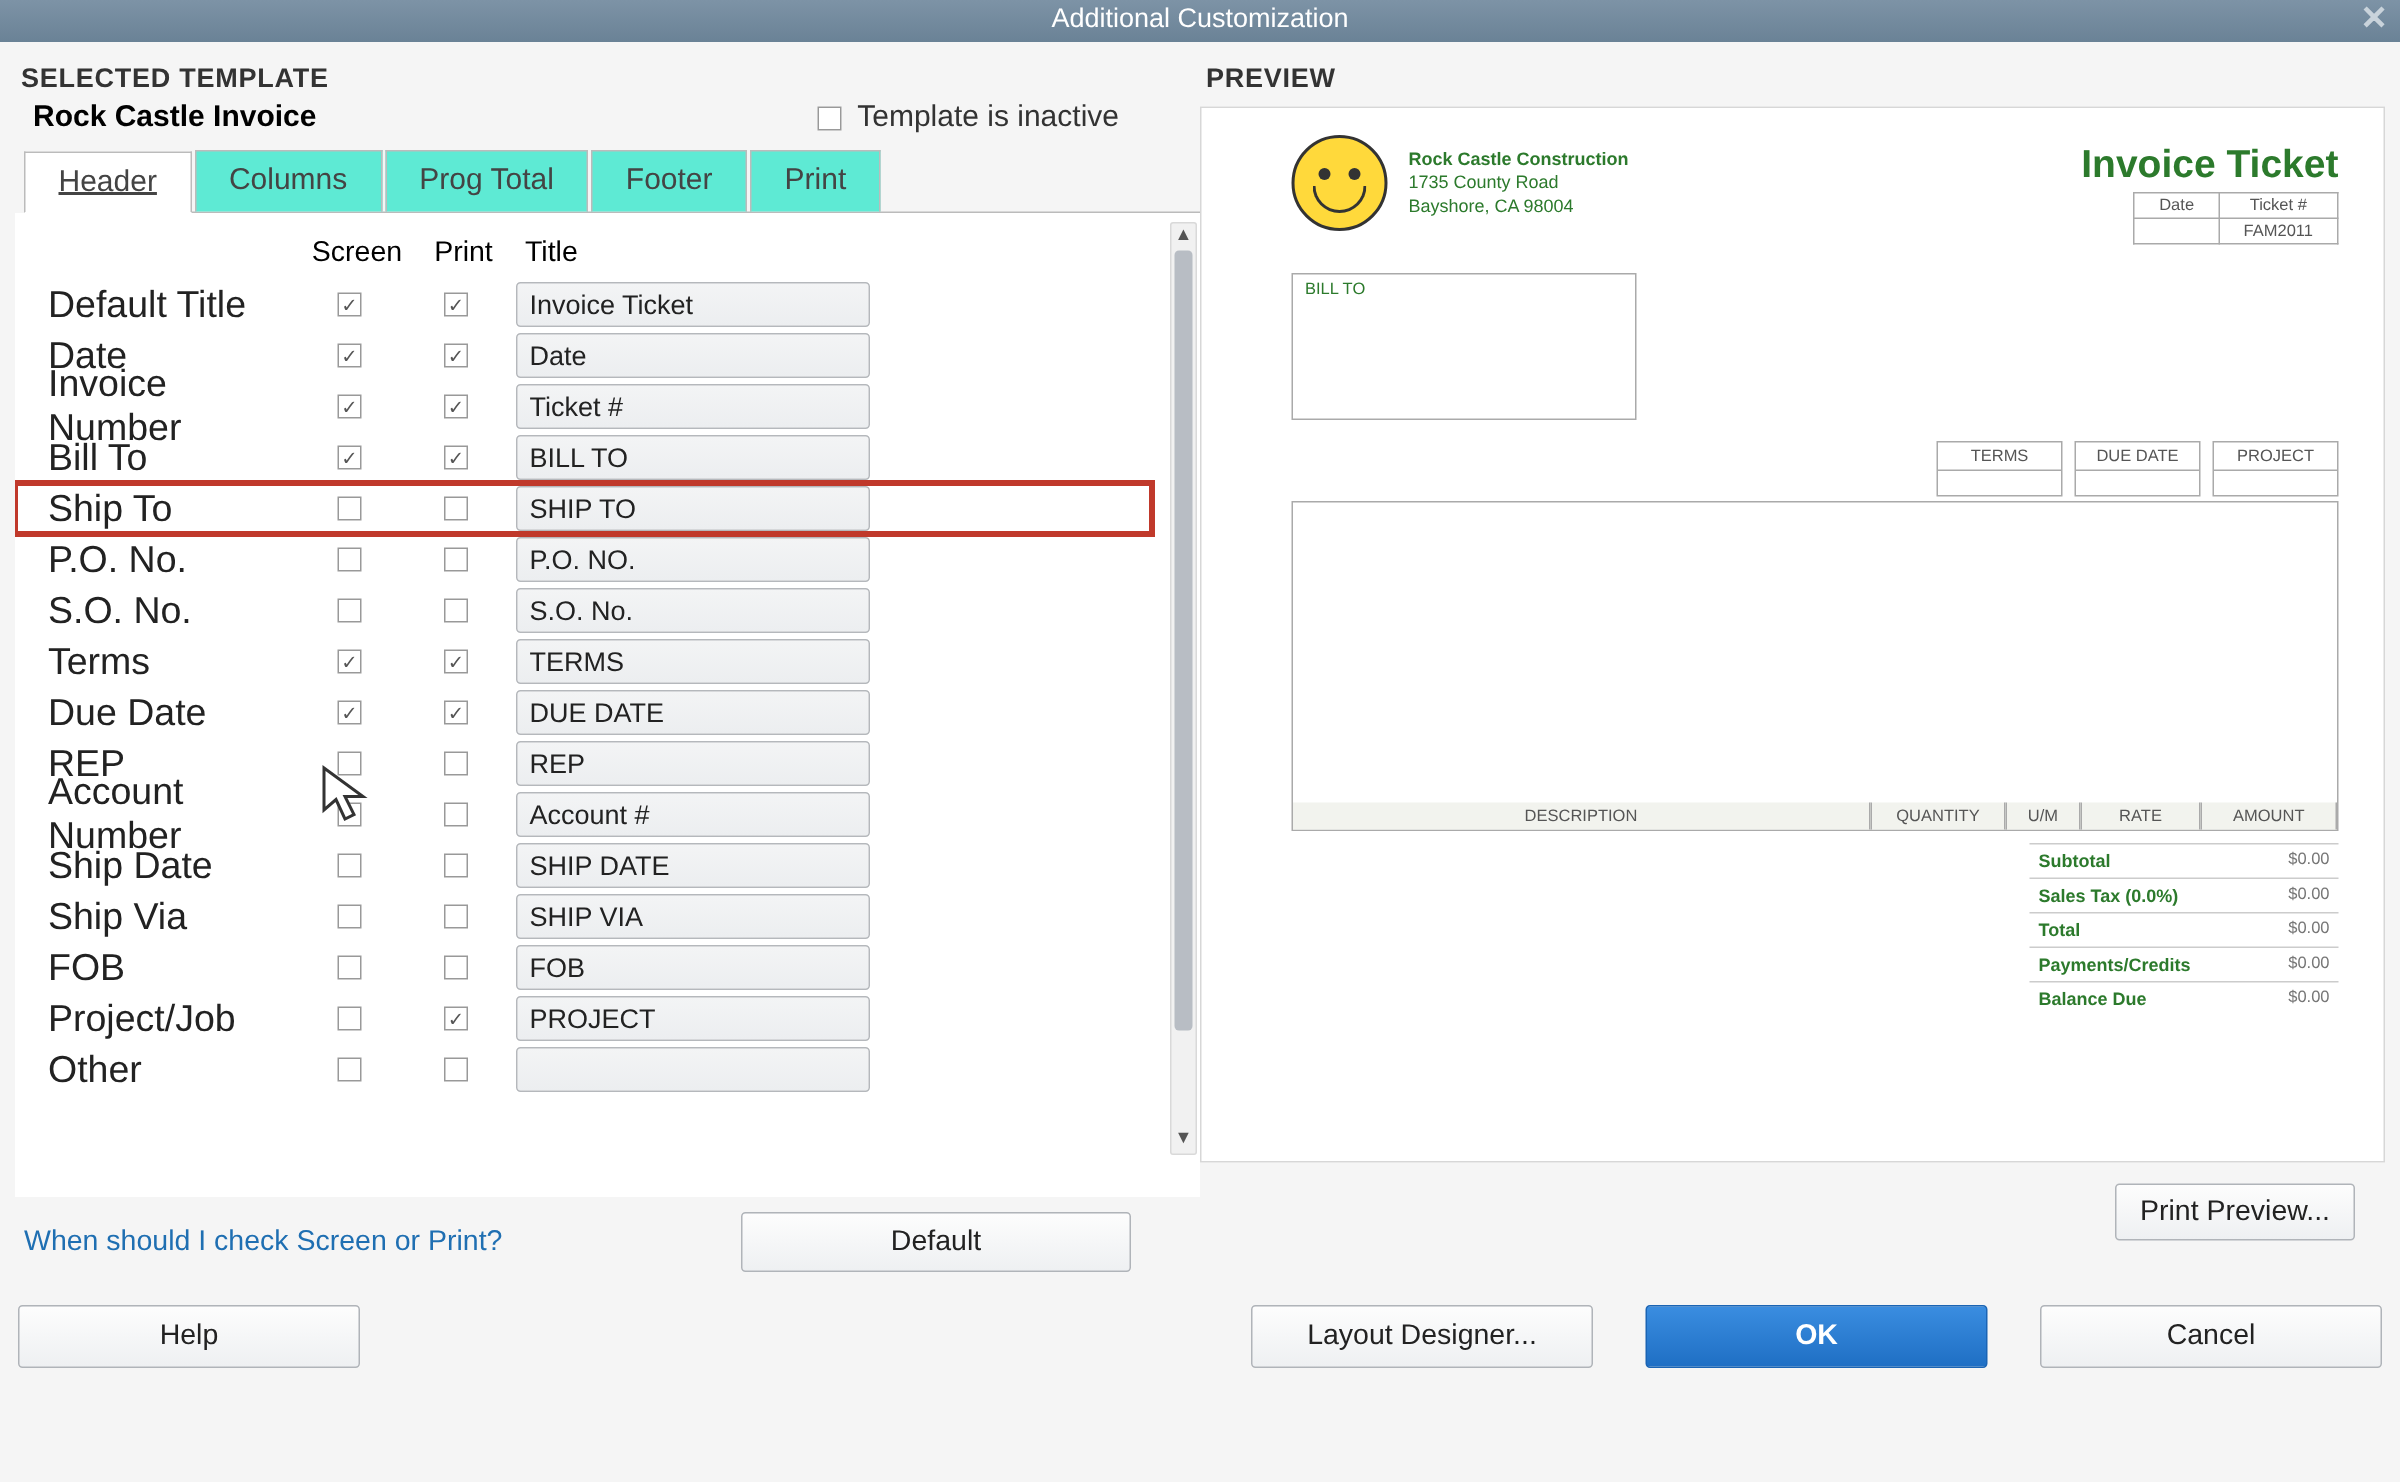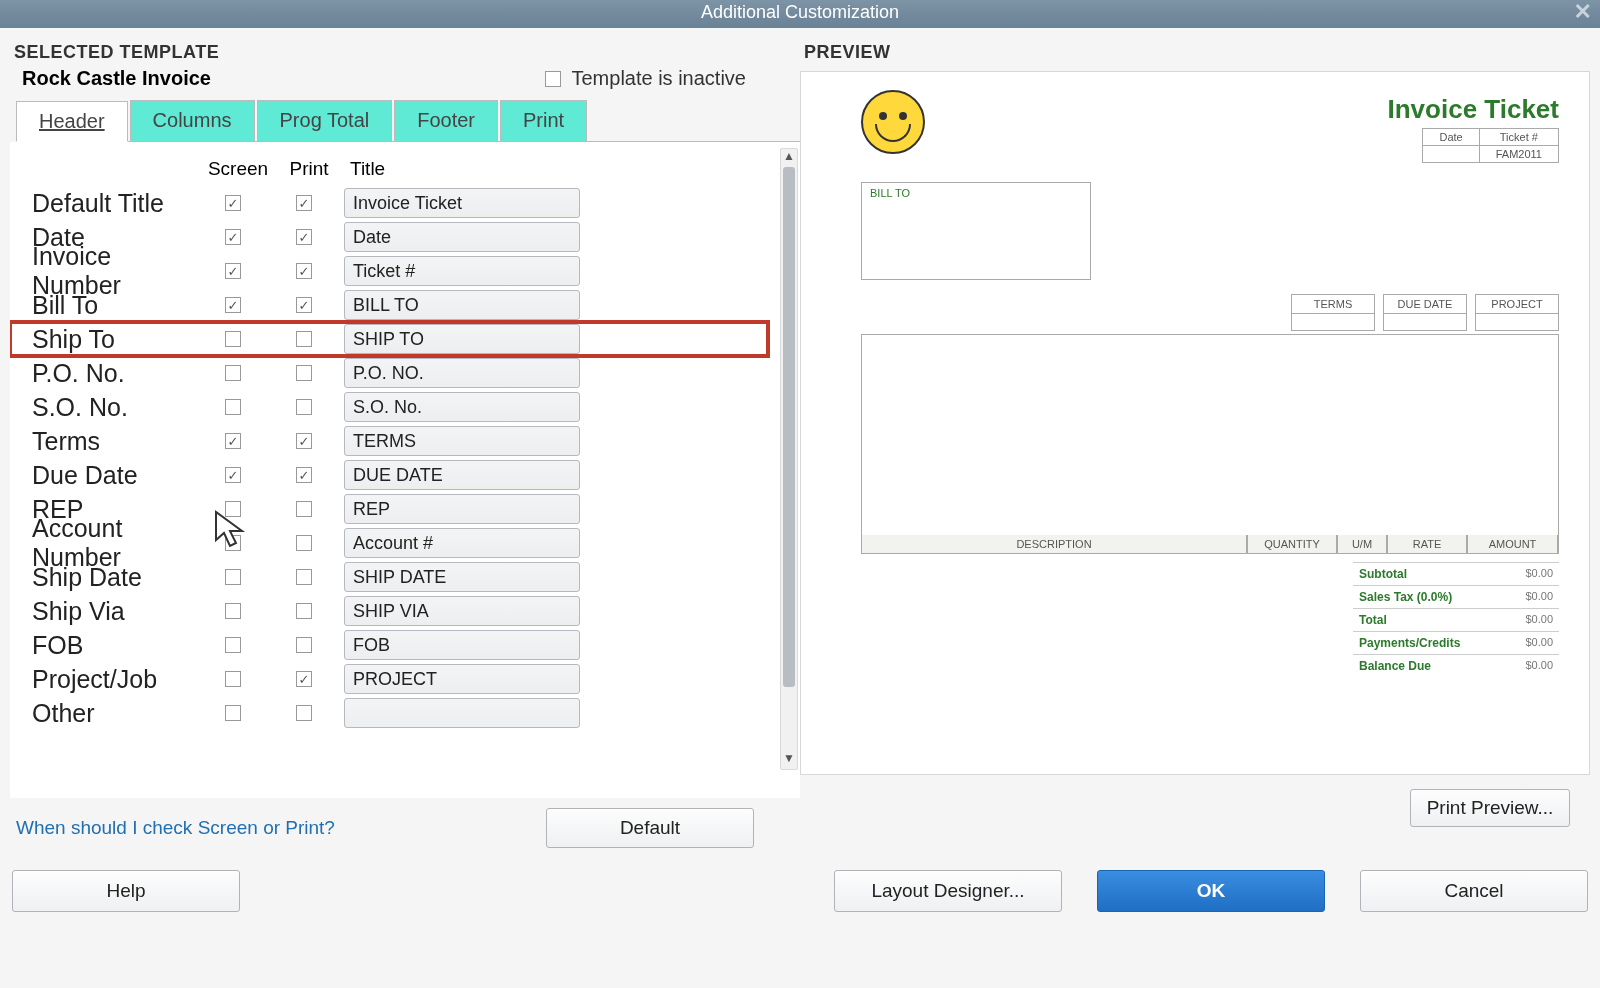--- a/index.html
+++ b/index.html
@@ -158,21 +158,21 @@
   .link-row a { color: #1f6fb2; text-decoration: none; }
   .btn {
     background: linear-gradient(#fdfdfd,#eef0f2);
     border: 1px solid #b0b4b9;
     border-radius: 3px;
     font-size: 19px;
     color: #222;
     display:inline-flex; align-items:center; justify-content:center;
     cursor: pointer;
   }
-  .default-btn { width: 208px; height: 40px; margin-left:auto; margin-right:40px;}
+  .default-btn { width: 260px; height: 40px; margin-left:auto; margin-right:40px;}
   .bottom-bar {
     display: flex;
     padding: 12px 12px 0 12px;
     align-items: center;
     gap: 11px;
   }
   .help-btn   { width: 228px; height: 42px; }
   .spacer     { flex:1; }
   .layout-btn { width: 228px; height: 42px; }
   .ok-btn     { width: 228px; height: 42px; margin: 0 24px;
@@ -527,20 +527,25 @@
     </div>
   </div>
 
   <div class="right-pane">
     <div class="prev-header">PREVIEW</div>
     <div class="preview-canvas">
       <div class="logo">
         <div class="smiley">
             <div class="mouth"></div>
           </div>
+        <div class="company-text">
+          <div class="name">Rock Castle Construction</div>
+          <div>1735 County Road</div>
+          <div>Bayshore, CA 98004</div>
+        </div>
       </div>
       <div class="inv-title">Invoice Ticket</div>
       <table class="hdr-table">
         <tbody>
             <tr>
           <td>Date</td>
           <td>Ticket #</td>
         </tr>
         <tr>
           <td></td>

